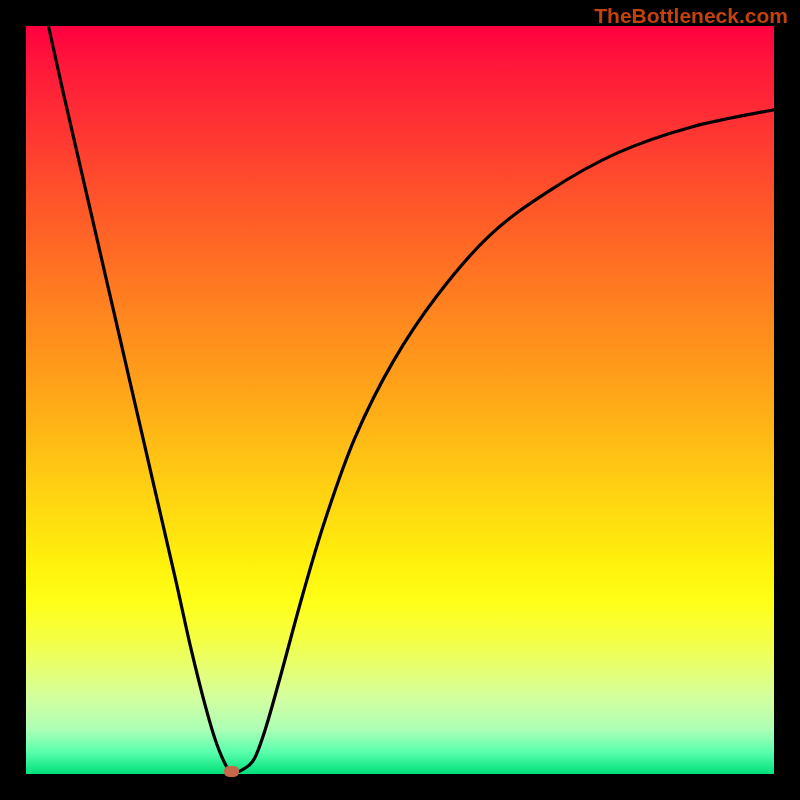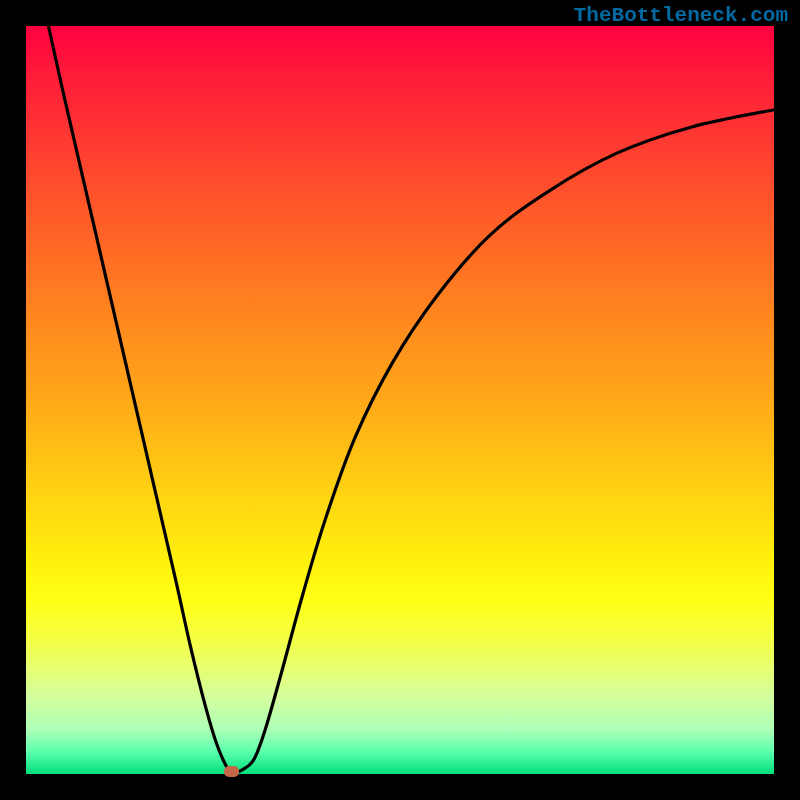--- a/index.html
+++ b/index.html
@@ -41,24 +41,24 @@
       #d2ffa0 90%,
       #adffb6 94%,
       #5cffae 97%,
       #00e07a 100%
     );
   }
   .watermark {
     position: absolute;
     top: 4px;
     right: 12px;
-    font-family: Liberation Mono, monospace;
+    font-family: Liberation Sans, sans-serif;
     font-size: 21px;
     font-weight: 600;
-    color: #0369a1;
+    color: #c2410c;
     letter-spacing: 0px;
     user-select: none;
   }
   svg.curve {
     position: absolute;
     left: 0;
     top: 0;
     width: 748px;
     height: 748px;
     overflow: visible;

